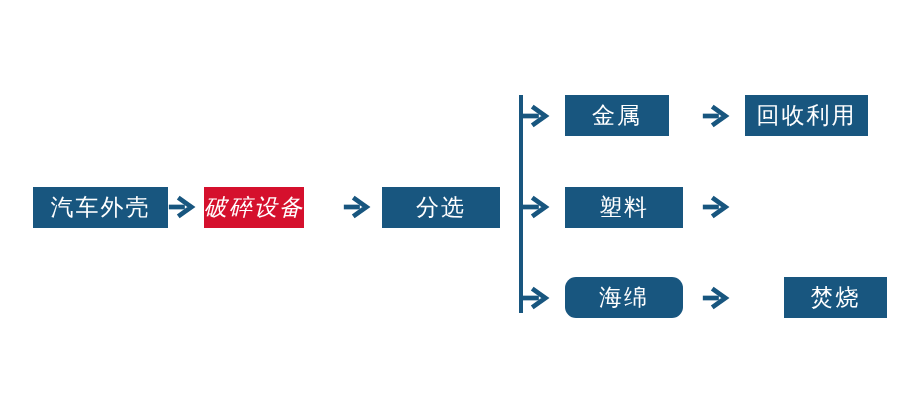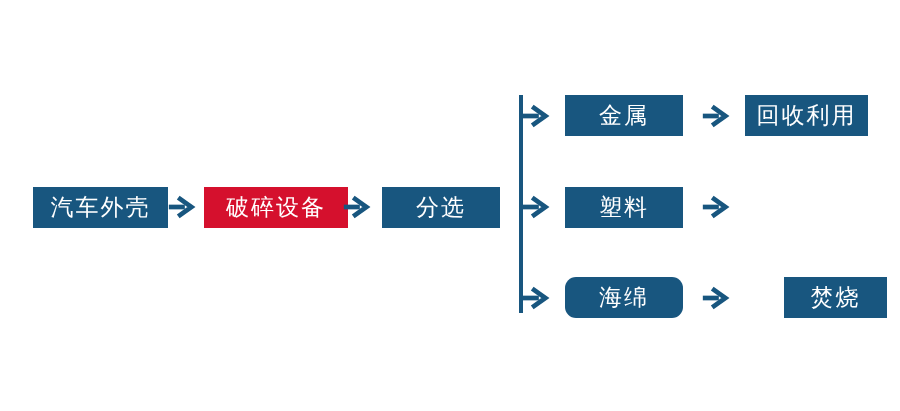--- a/index.html
+++ b/index.html
@@ -49,40 +49,40 @@
 
   <div class="node blue" style="left:33px;top:187px;width:135px;">汽车外壳</div>
 
   <div class="arrow" style="left:166px;top:193px;">
     <svg viewBox="0 0 34 28" aria-hidden="true">
       <line x1="3" y1="14" x2="20" y2="14" stroke="currentColor" stroke-width="5"></line>
       <path d="M13 4 L27 14 L13 24" fill="none" stroke="currentColor" stroke-width="5" stroke-linejoin="miter"></path>
     </svg>
   </div>
 
-  <div class="node red" style="left:204px;top:187px;width:144px;">破碎设备</div>
+  <div class="node red" style="left:204px;top:187px;width:100px;font-style:italic;">破碎设备</div>
 
   <div class="arrow" style="left:341px;top:193px;">
     <svg viewBox="0 0 34 28" aria-hidden="true">
       <line x1="3" y1="14" x2="20" y2="14" stroke="currentColor" stroke-width="5"></line>
       <path d="M13 4 L27 14 L13 24" fill="none" stroke="currentColor" stroke-width="5" stroke-linejoin="miter"></path>
     </svg>
   </div>
 
   <div class="node blue" style="left:382px;top:187px;width:118px;">分选</div>
 
   <div class="vline"></div>
 
   <div class="arrow" style="left:520px;top:102px;">
     <svg viewBox="0 0 34 28" aria-hidden="true">
       <line x1="2" y1="14" x2="20" y2="14" stroke="currentColor" stroke-width="5"></line>
       <path d="M13 4 L27 14 L13 24" fill="none" stroke="currentColor" stroke-width="5" stroke-linejoin="miter"></path>
     </svg>
   </div>
-  <div class="node blue" style="left:565px;top:95px;width:118px;">金属</div>
+  <div class="node blue" style="left:565px;top:95px;width:104px;">金属</div>
   <div class="arrow" style="left:700px;top:102px;">
     <svg viewBox="0 0 34 28" aria-hidden="true">
       <line x1="3" y1="14" x2="20" y2="14" stroke="currentColor" stroke-width="5"></line>
       <path d="M13 4 L27 14 L13 24" fill="none" stroke="currentColor" stroke-width="5" stroke-linejoin="miter"></path>
     </svg>
   </div>
   <div class="node blue" style="left:745px;top:95px;width:123px;">回收利用</div>
 
   <div class="arrow" style="left:520px;top:193px;">
     <svg viewBox="0 0 34 28" aria-hidden="true">

